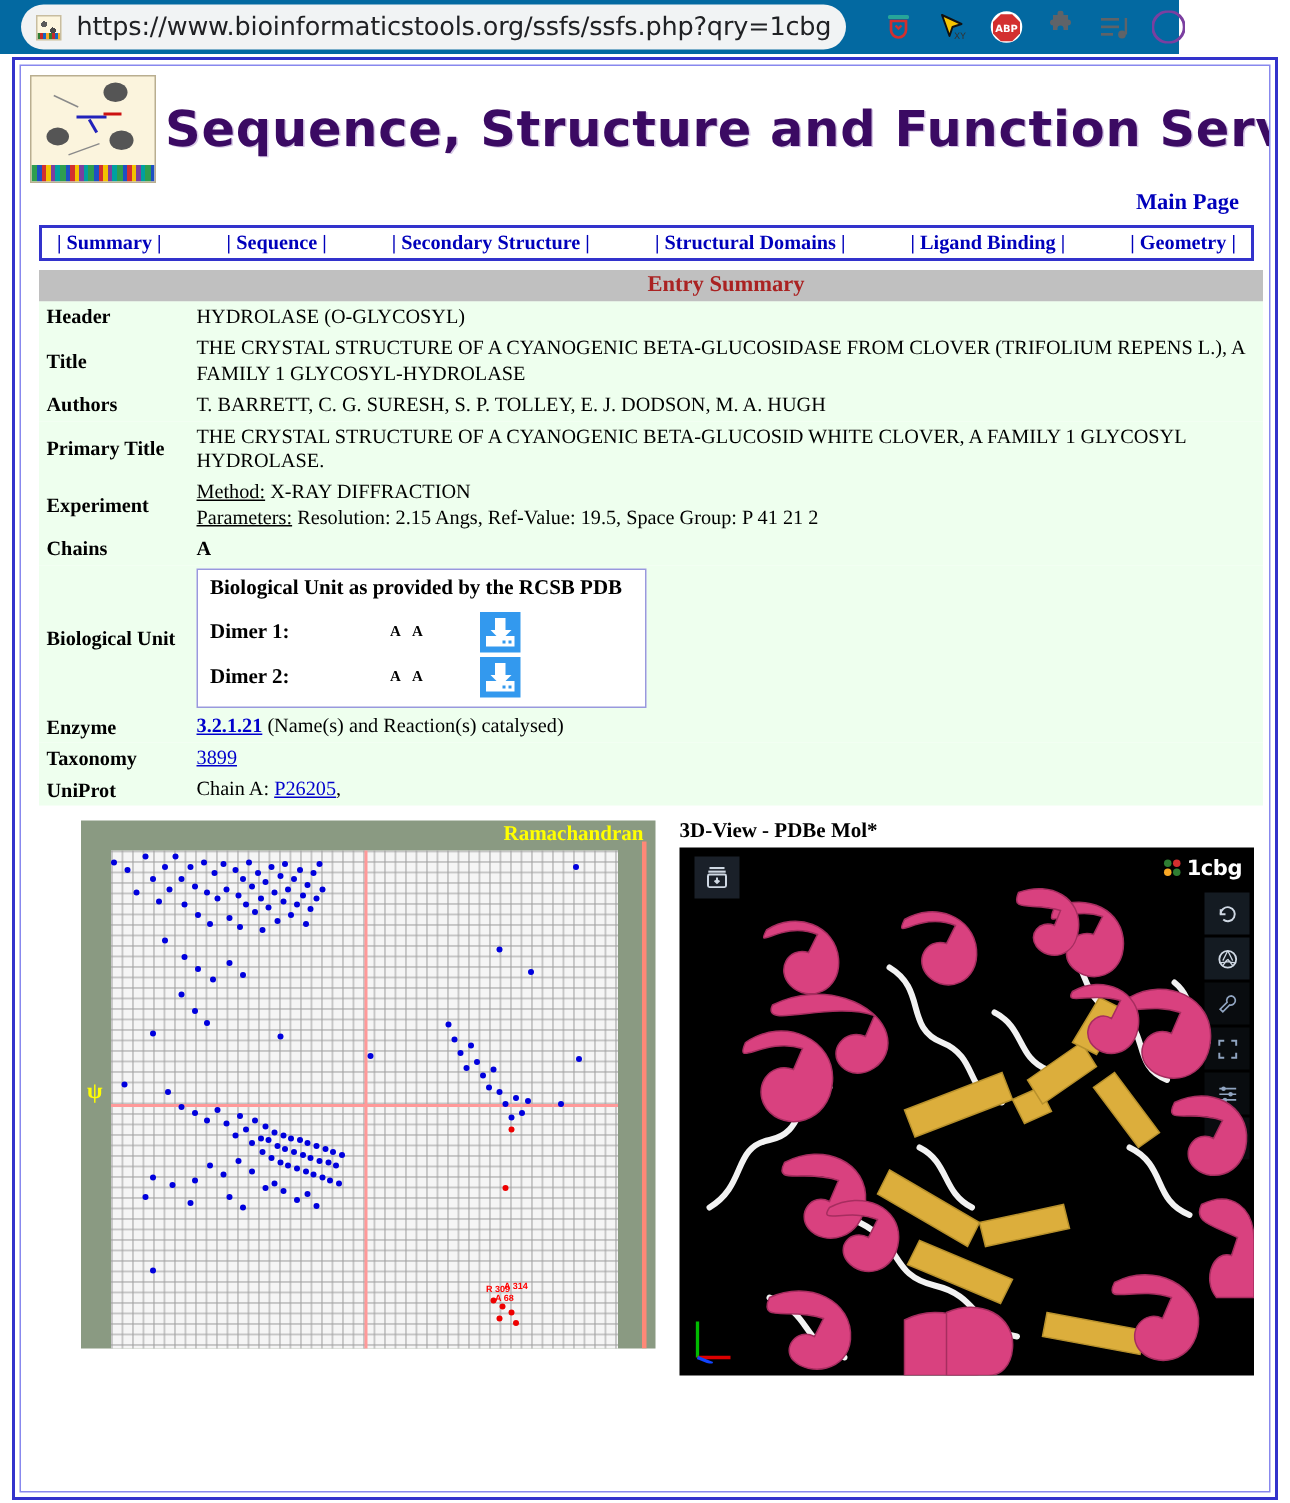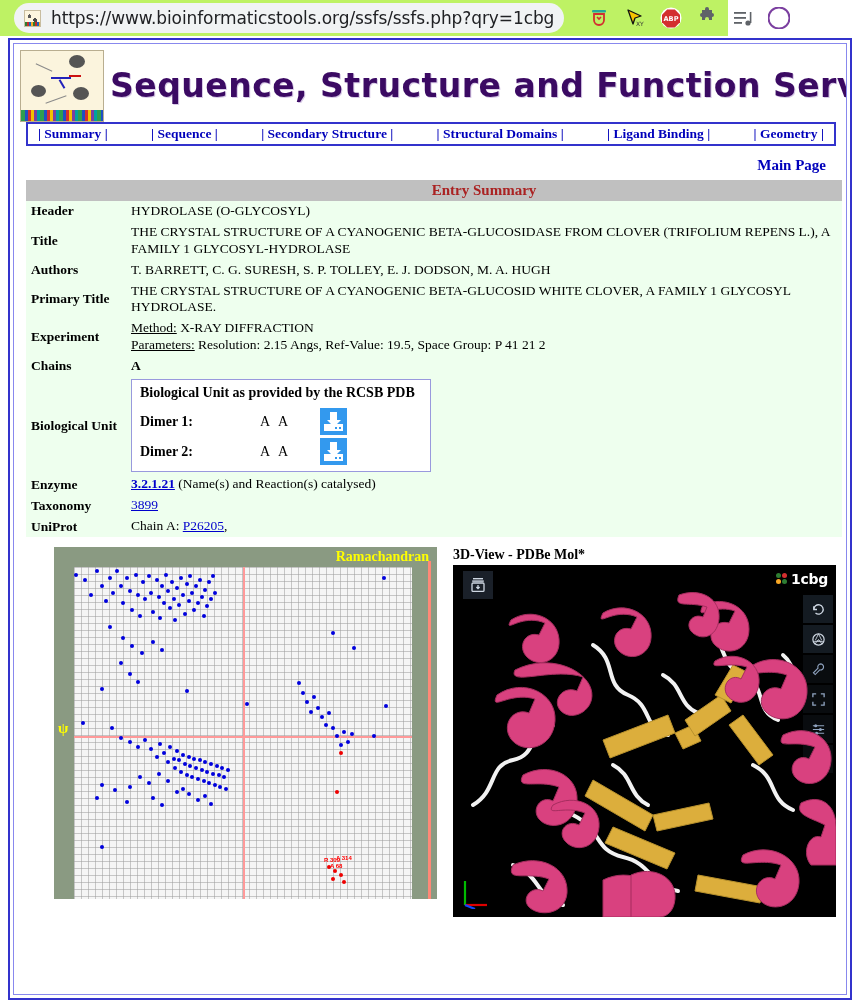--- a/index.html
+++ b/index.html
@@ -7,22 +7,22 @@
     margin: 0; padding: 0;
     width: 860px; height: 1002px;
     overflow: hidden;
     background: #ffffff;
     font-family: "Liberation Serif", serif;
   }
 
   
   #browser-bar {
     position: relative;
-    width: 728px; height: 36px;
-    background: #bef264;
+    width: 786px; height: 36px;
+    background: #0369a1;
     display: flex; align-items: center;
     padding: 0 6px;
   }
   #omnibox {
     display: flex; align-items: center;
     height: 30px;
     width: 630px;
     background: #f1f3f4;
     border-radius: 16px;
     padding: 0 10px;
@@ -184,21 +184,21 @@
     padding: 4px 8px 6px 8px;
   }
   #biounit-box .bu-head {
     font-weight: bold; font-size: 14px; color: #000;
     padding-bottom: 4px;
   }
   .bu-row {
     display: flex; align-items: center; margin-top: 3px;
   }
   .bu-row .bu-name { font-weight: bold; font-size: 14px; width: 120px; }
-  .bu-row .bu-chains { font-weight: normal; font-size: 14px; width: 60px; letter-spacing: 3px; }
+  .bu-row .bu-chains { font-weight: bold; font-size: 10px; width: 60px; letter-spacing: 3px; }
   .dl-btn {
     width: 27px; height: 27px;
     background: #3399ee;
     position: relative;
     flex: 0 0 auto;
     cursor: pointer;
   }
   .dl-btn::before {
     content: "";
     position: absolute; left: 50%; top: 4px;
@@ -397,31 +397,31 @@
       <div class="stick blue" style="left:30px;top:26px;width:20px;"></div>
       <div class="stick red" style="left:48px;top:24px;width:12px;"></div>
       <div class="stick" style="left:14px;top:16px;width:18px;transform:rotate(25deg);"></div>
       <div class="stick" style="left:24px;top:48px;width:22px;transform:rotate(-20deg);"></div>
       <div class="stick blue" style="left:36px;top:32px;width:10px;transform:rotate(60deg);"></div>
       <div class="seqbar"></div>
     </div>
     <div id="site-title">Sequence, Structure and Function Server</div>
   </div>
 
+  <div id="mainpage-link-row">
+    <a id="mainpage-link" href="#">Main Page</a>
+  </div>
+
   <div id="navbar">
     <a class="nav-item" href="#">| Summary |</a>
     <a class="nav-item" href="#">| Sequence |</a>
     <a class="nav-item" href="#">| Secondary Structure |</a>
     <a class="nav-item" href="#">| Structural Domains |</a>
     <a class="nav-item" href="#">| Ligand Binding |</a>
     <a class="nav-item" href="#">| Geometry |</a>
-  </div>
-
-  <div id="mainpage-link-row">
-    <a id="mainpage-link" href="#">Main Page</a>
   </div>
 
   <table id="summary-table">
     <tbody>
           <tr>
       <td class="th-blank"></td>
       <td class="th-title">Entry Summary</td>
     </tr>
     <tr>
       <td class="row-label">Header</td>

